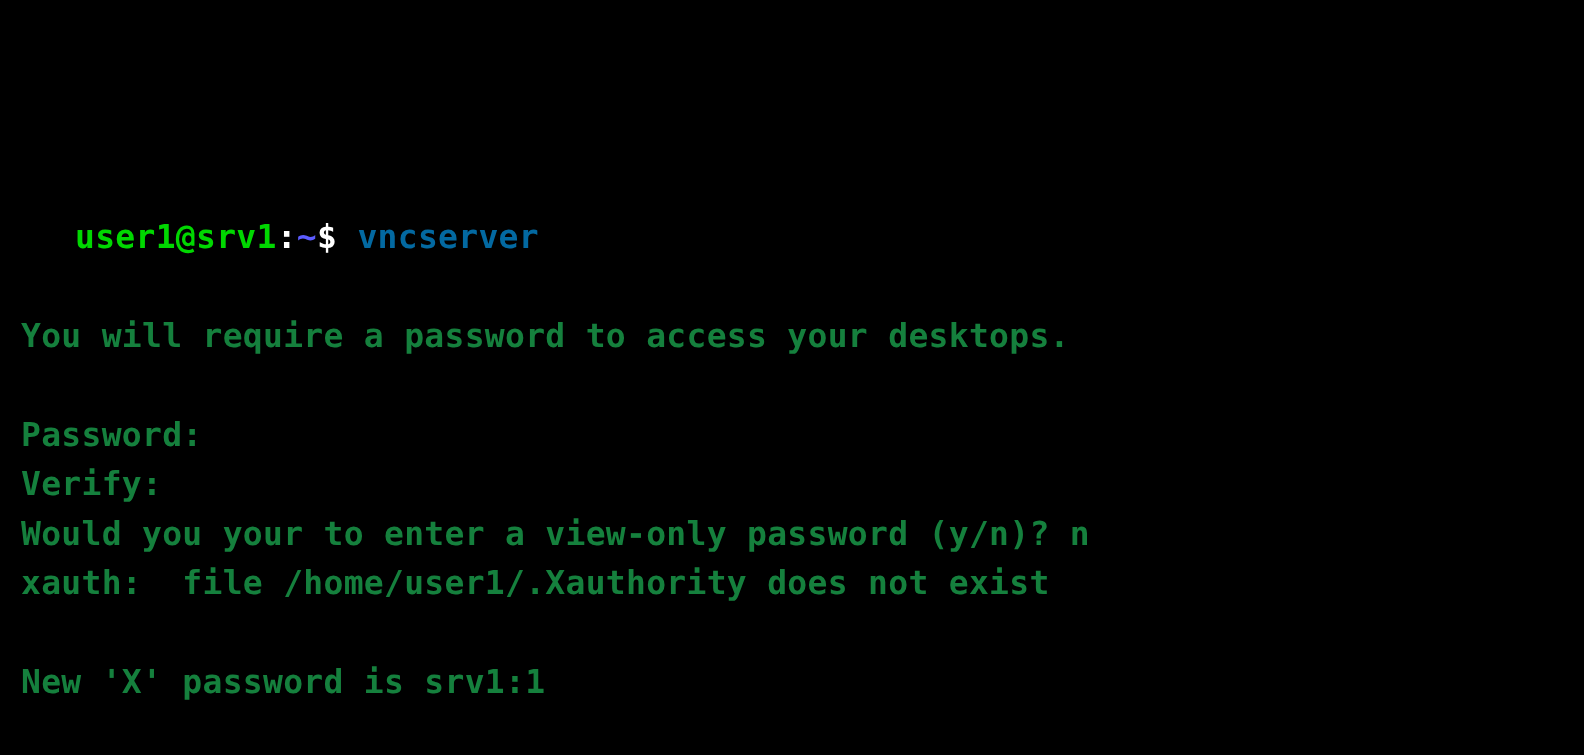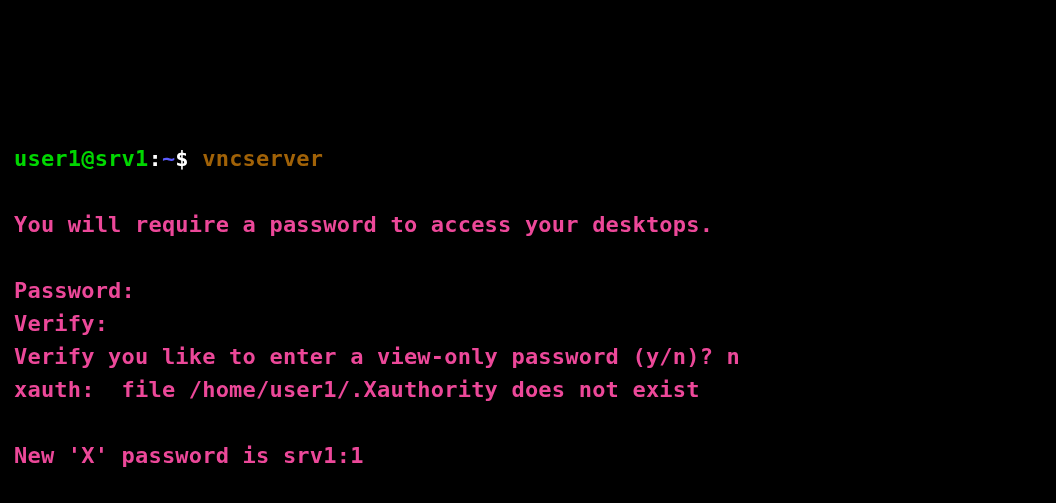--- a/index.html
+++ b/index.html
@@ -10,38 +10,38 @@
       font-size: 22px;
       line-height: 1.5;
       padding: 10px 14px;
       white-space: pre;
       width: 1056px;
       height: 503px;
       overflow: hidden;
       font-weight: 600;
       letter-spacing: 0.2px;
     }
-    .prompt-user { color: #00d700; }
+    .prompt-user { color: #00d700; margin-left: 36px; }
     .prompt-path { color: #5c5cff; }
     .prompt-symbol { color: #ffffff; }
-    .command { color: #a16207; }
-    .output { color: #ec4899; }
+    .command { color: #0369a1; }
+    .output { color: #15803d; }
   </style>
 </head>
 <body>
 
 
 
 <div><span class="prompt-user">user1@srv1</span><span class="prompt-symbol">:</span><span class="prompt-path">~</span><span class="prompt-symbol">$ </span><span class="command">vncserver</span>
 <span class="output"></span>
 <span class="output">You will require a password to access your desktops.</span>
 <span class="output"></span>
 <span class="output">Password:</span>
 <span class="output">Verify:</span>
-<span class="output">Verify you like to enter a view-only password (y/n)? n</span>
+<span class="output">Would you your to enter a view-only password (y/n)? n</span>
 <span class="output">xauth:  file /home/user1/.Xauthority does not exist</span>
 <span class="output"></span>
 <span class="output">New 'X' password is srv1:1</span>
 <span class="output"></span>
 
 
 </div>
 
 
 

